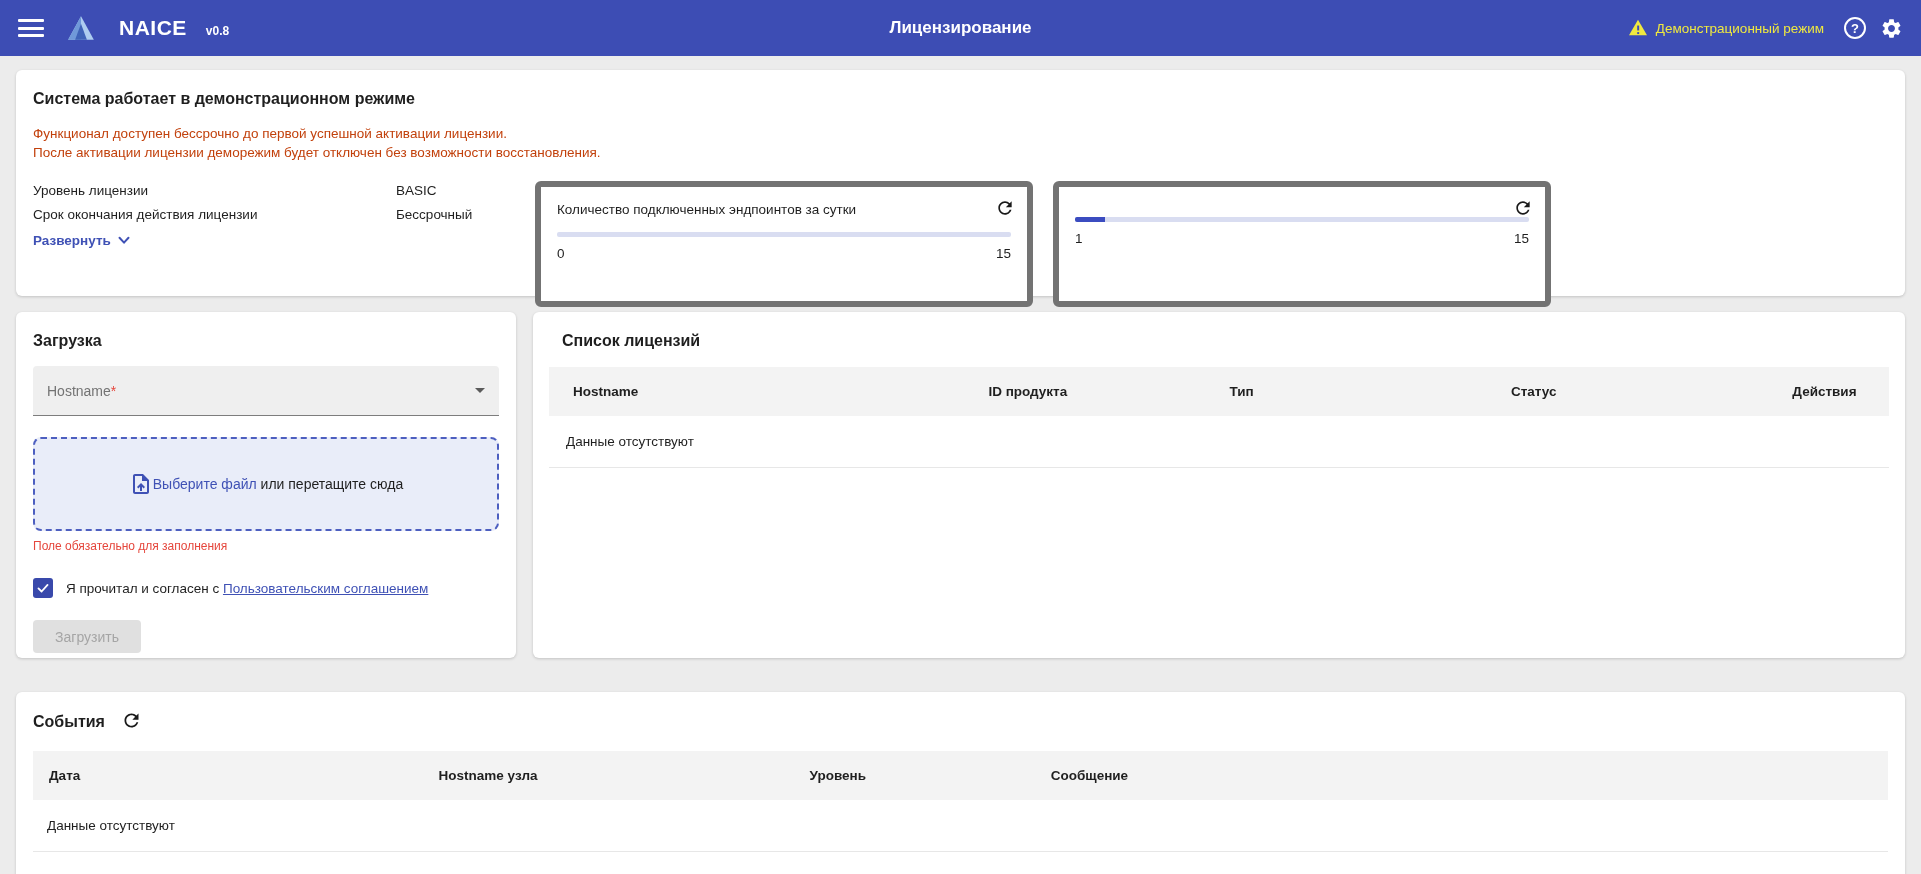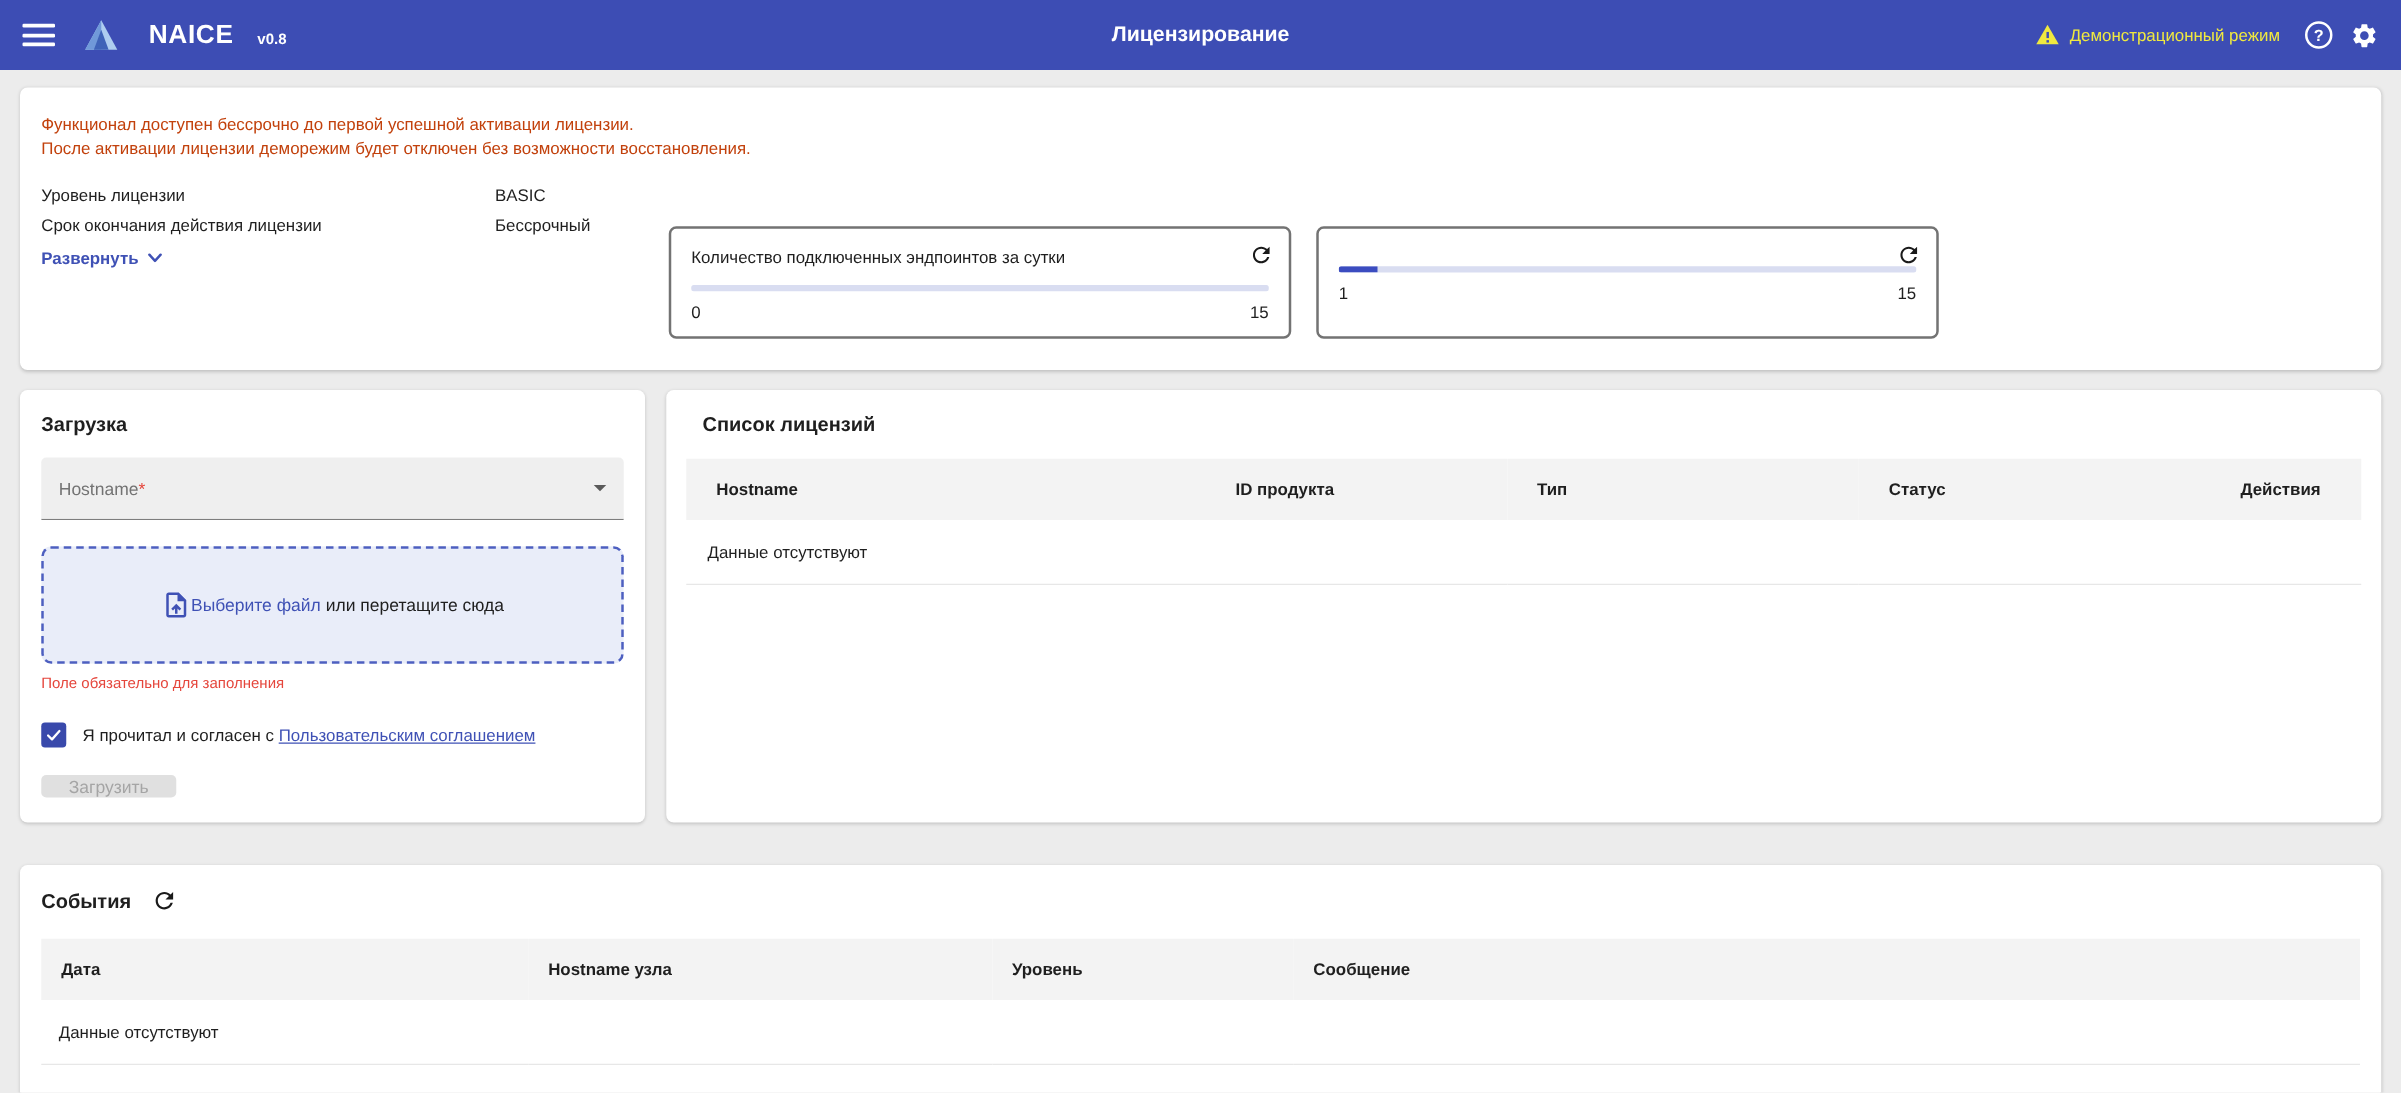--- a/index.html
+++ b/index.html
@@ -35,21 +35,21 @@
   .demo-card{ height:226px; position:relative; padding:20px 17px; margin-bottom:16px; }
   .demo-title{ font-size:16px; font-weight:bold; margin-bottom:16px; }
   .demo-line{ font-size:13.5px; line-height:19px; color:#c2410c; }
   .license-info{ margin-top:16px; font-size:13.5px; }
   .li-row{ display:flex; height:24px; align-items:center; }
   .li-label{ width:363px; }
   .expand-link{ margin-top:5px; display:inline-flex; align-items:center; gap:4px;
     color:#3f51b5; font-size:13.5px; font-weight:bold; cursor:pointer; background:none; border:none; }
 
   .metrics{ position:absolute; left:519px; top:111px; display:flex; gap:20px; }
-  .metric-card{ width:498px; height:90px; border:2px solid #737373; border-radius:6px;
+  .metric-card{ width:498px; height:126px; border:6px solid #737373; border-radius:6px;
     padding:15px 16px; position:relative; background:#fff; }
   .metric-title{ font-size:13.5px; padding-right:40px; }
   .icon-btn{ background:none; border:none; cursor:pointer; position:absolute; top:11px; right:12px; }
   .bar{ margin-top:15px; height:5px; background:#d9ddf1; border-radius:2px; overflow:hidden; }
   .bar-fill{ height:100%; background:#3b4cc0; width:0%; }
   .bar-labels{ display:flex; justify-content:space-between; margin-top:9px; font-size:13.5px; }
 
   
   .row2{ display:flex; gap:17px; }
   .upload-card{ width:500px; height:346px; padding:20px 17px; flex:none; }
@@ -66,21 +66,21 @@
     background:#e9edf9; display:flex; align-items:center; justify-content:center; 
     font-size:14px; cursor:pointer; }
   .dz-link{ color:#3f51b5; cursor:pointer; }
   .error-text{ margin-top:8px; font-size:12px; color:#e5463c; }
 
   .agree-row{ margin-top:25px; display:flex; align-items:center; gap:13px; font-size:13.5px; }
   .checkbox{ width:20px; height:20px; background:#3949ab; border-radius:3px; flex:none;
     display:flex; align-items:center; justify-content:center; cursor:pointer; }
   .agree-link{ color:#3f51b5; text-decoration:underline; cursor:pointer; }
 
-  .submit-btn{ margin-top:22px; width:108px; height:18px; background:#e0e0e0; color:#a5a5a5;
+  .submit-btn{ margin-top:22px; width:108px; height:33px; background:#e0e0e0; color:#a5a5a5;
     border:none; border-radius:4px; font-size:14px; font-family:inherit; }
 
   .licenses-card{ flex:1; height:346px; padding:20px 16px; }
   .licenses-card .card-title{ padding-left:13px; }
 
   table{ width:100%; border-collapse:collapse; margin-top:17px; }
   th{ background:#f3f3f3; text-align:left; font-size:13.5px; font-weight:bold;
     padding:17px 10px 17px 24px; }
   td.empty-cell{ font-size:13.5px; padding:18px 10px 18px 17px; border-bottom:1px solid #e7e7e7; }
 
@@ -128,20 +128,21 @@
       <svg width="23" height="23" viewBox="0 0 24 24" fill="#ffffff">
         <path d="M19.14,12.94c0.04-0.3,0.06-0.61,0.06-0.94c0-0.32-0.02-0.64-0.07-0.94l2.03-1.58c0.18-0.14,0.23-0.41,0.12-0.61 l-1.92-3.32c-0.12-0.22-0.37-0.29-0.59-0.22l-2.39,0.96c-0.5-0.38-1.03-0.7-1.62-0.94L14.4,2.81c-0.04-0.24-0.24-0.41-0.48-0.41 h-3.84c-0.24,0-0.43,0.17-0.47,0.41L9.25,5.35C8.66,5.59,8.12,5.92,7.63,6.29L5.24,5.33c-0.22-0.08-0.47,0-0.59,0.22L2.74,8.87 C2.62,9.08,2.66,9.34,2.86,9.48l2.03,1.58C4.84,11.36,4.8,11.69,4.8,12s0.02,0.64,0.07,0.94l-2.03,1.58 c-0.18,0.14-0.23,0.41-0.12,0.61l1.92,3.32c0.12,0.22,0.37,0.29,0.59,0.22l2.39-0.96c0.5,0.38,1.03,0.7,1.62,0.94l0.36,2.54 c0.05,0.24,0.24,0.41,0.48,0.41h3.84c0.24,0,0.44-0.17,0.47-0.41l0.36-2.54c0.59-0.24,1.13-0.56,1.62-0.94l2.39,0.96 c0.22,0.08,0.47,0,0.59-0.22l1.92-3.32c0.12-0.22,0.07-0.47-0.12-0.61L19.14,12.94z M12,15.6c-1.98,0-3.6-1.62-3.6-3.6 s1.62-3.6,3.6-3.6s3.6,1.62,3.6,3.6S13.98,15.6,12,15.6z"></path>
       </svg>
     </button>
   </div>
 </header>
 
 <div class="main">
 
   <section class="card demo-card">
+    <h2 class="demo-title">Система работает в демонстрационном режиме</h2>
     <p class="demo-line">Функционал доступен бессрочно до первой успешной активации лицензии.</p>
     <p class="demo-line">После активации лицензии деморежим будет отключен без возможности восстановления.</p>
 
     <div class="license-info">
       <div class="li-row">
         <span class="li-label">Уровень лицензии</span>
         <span>BASIC</span>
       </div>
       <div class="li-row">
         <span class="li-label">Срок окончания действия лицензии</span>

